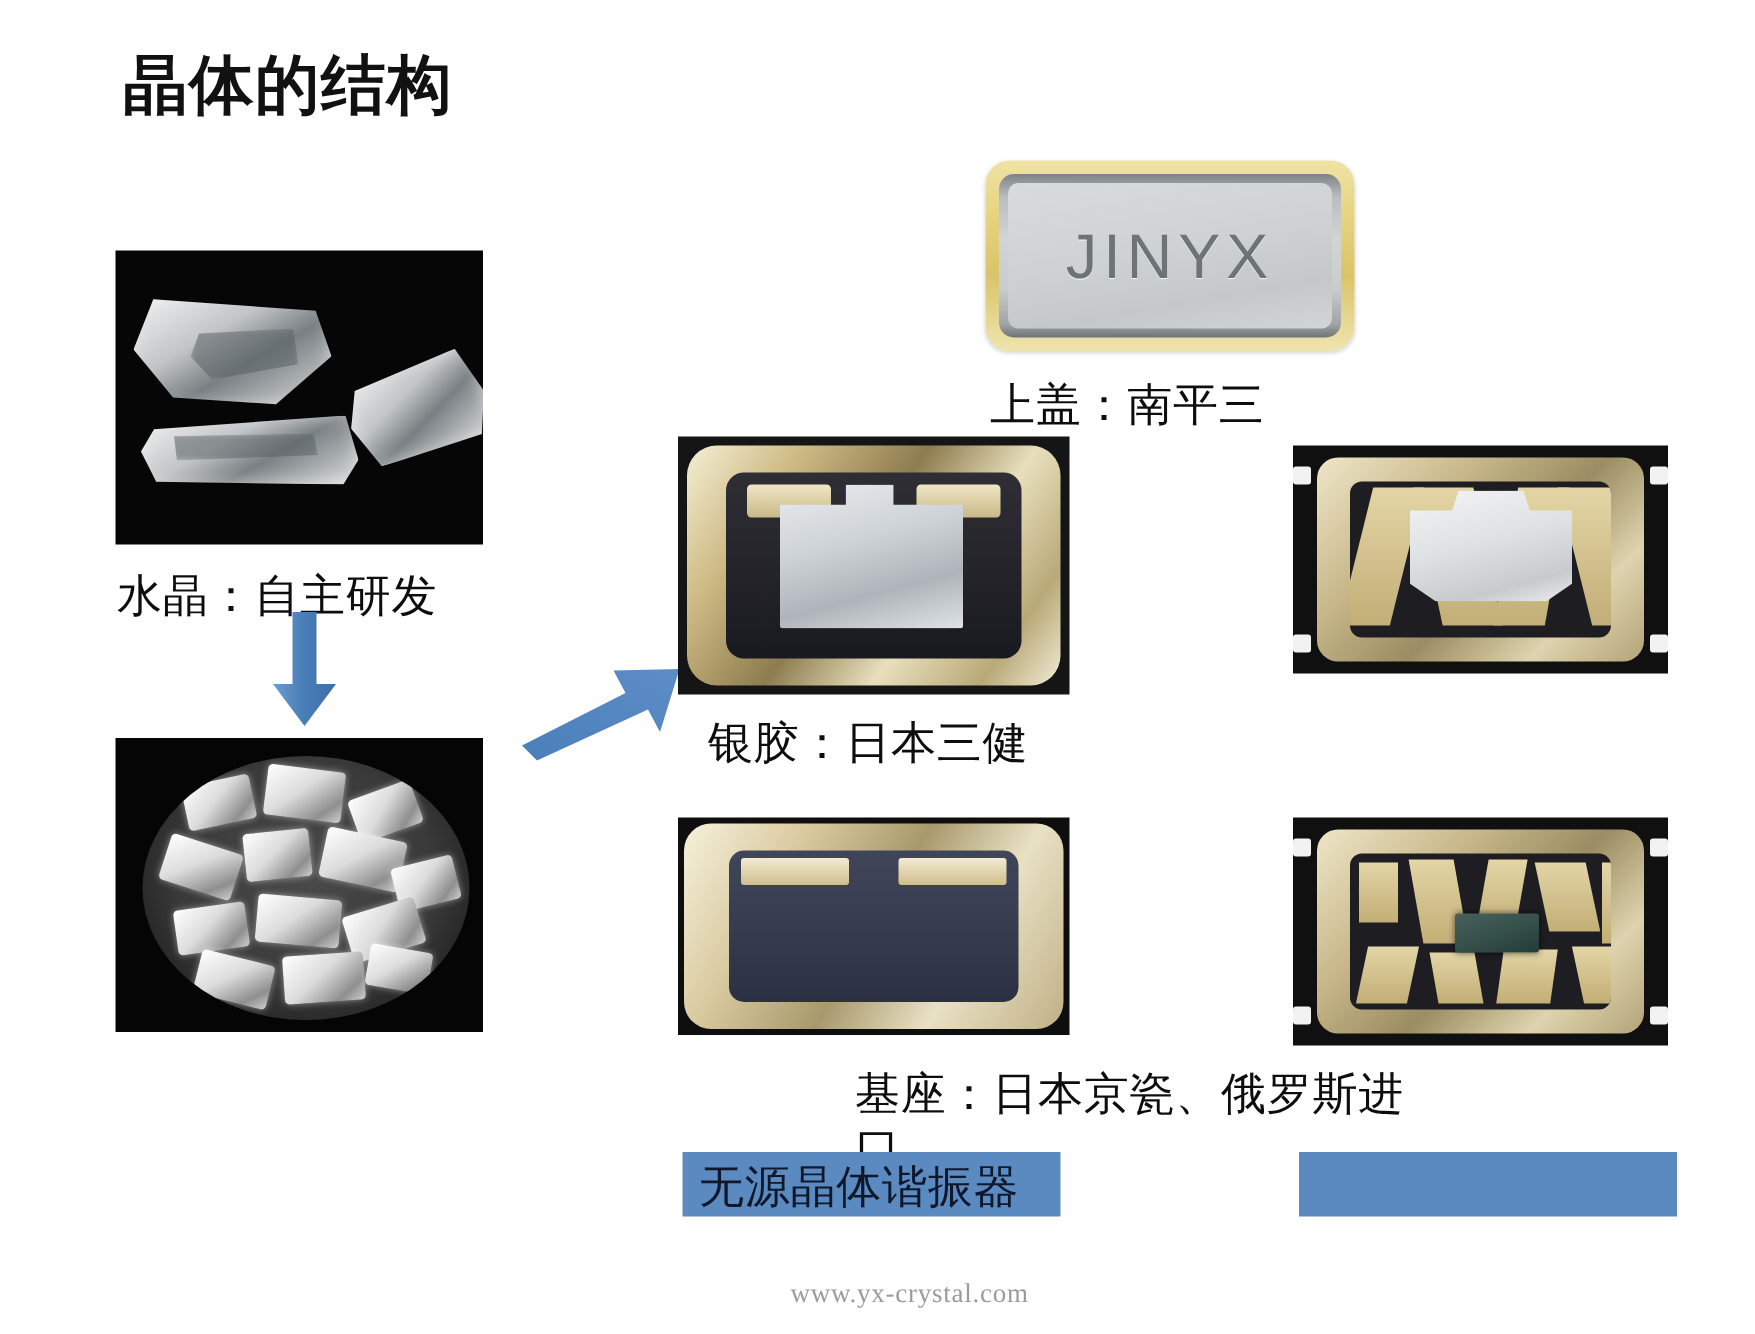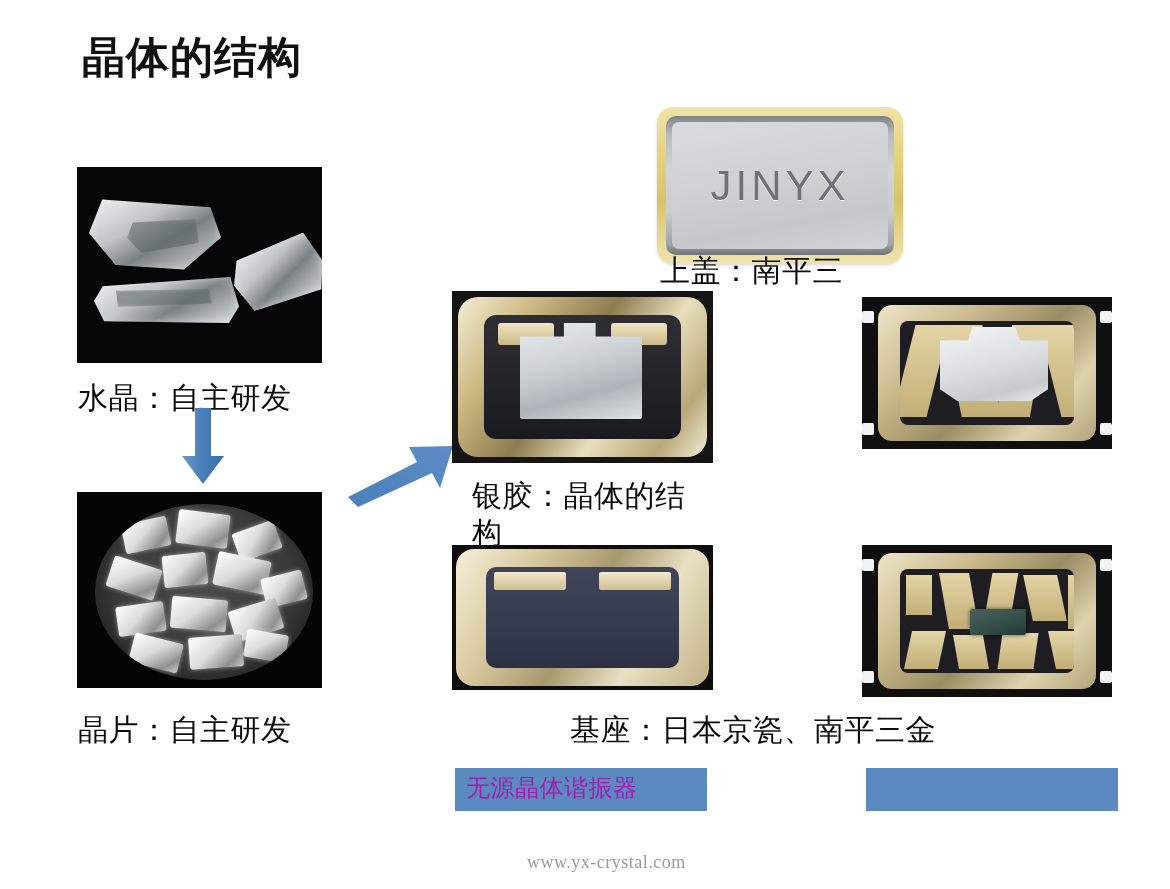--- a/index.html
+++ b/index.html
@@ -225,22 +225,22 @@
   }
 
   
   .banner {
     position: absolute;
     background: #5b8ac0;
     height: 43px;
   }
   .banner-label {
     position: absolute;
-    font-size: 24px;
-    color: #a21caf;
+    font-size: 30px;
+    color: #0f172a;
     line-height: 1.24;
     letter-spacing: 0.5px;
   }
 
   
   .watermark {
     position: absolute;
     font-family: "Liberation Serif", "DejaVu Serif", serif;
     font-size: 18px;
     color: #9b9b9b;
@@ -288,35 +288,34 @@
       <div class="blank" style="left:168px; top:70px; width:42px; height:30px; transform:rotate(-14deg);"></div>
       <div class="blank" style="left:22px;  top:100px; width:48px; height:30px; transform:rotate(-8deg);"></div>
       <div class="blank" style="left:76px;  top:94px;  width:56px; height:32px; transform:rotate(5deg);"></div>
       <div class="blank" style="left:136px; top:100px; width:50px; height:32px; transform:rotate(-17deg);"></div>
       <div class="blank" style="left:36px;  top:134px; width:50px; height:30px; transform:rotate(14deg);"></div>
       <div class="blank" style="left:94px;  top:132px; width:54px; height:32px; transform:rotate(-4deg);"></div>
       <div class="blank" style="left:150px; top:128px; width:42px; height:28px; transform:rotate(10deg);"></div>
     </div>
   </div>
 
-  <div class="caption" style="left:78px; top:712px; width:250px;">晶片：自主研发</div>
 
   <div class="arrow-diag" style="left:345px; top:440px; width:115px; height:68px;">
     <svg width="115" height="68" viewBox="0 0 115 68">
       <defs>
         <linearGradient id="adg" x1="0" y1="1" x2="1" y2="0">
           <stop offset="0%" stop-color="#4a7fba"></stop>
           <stop offset="100%" stop-color="#5d8dc6"></stop>
         </linearGradient>
       </defs>
       <polygon points="3,57 72,22 64,7 108,6 95,48 87,33 13,67" fill="url(#adg)"></polygon>
     </svg>
   </div>
 
-  <div class="lid-outer" style="left:657px; top:107px; width:246px; height:157px;">
+  <div class="lid-outer" style="left:657px; top:107px; width:246px; height:127px;">
     <div class="lid-inner">
       <div class="lid-face">
         <span class="lid-text">JINYX</span>
       </div>
     </div>
   </div>
 
   <div class="caption" style="left:660px; top:253px; width:200px;">上盖：南平三金</div>
 
   <div class="pkg" style="left:452px; top:291px; width:261px; height:172px;">
@@ -324,33 +323,33 @@
     <div class="pkg-cavity">
       <div class="pkg-pad" style="left:14px; top:8px; width:56px; height:22px; border-radius:3px;
            background:linear-gradient(180deg,#efe6c4,#c9b887);"></div>
       <div class="pkg-pad" style="right:14px; top:8px; width:56px; height:22px; border-radius:3px;
            background:linear-gradient(180deg,#efe6c4,#c9b887);"></div>
       <div class="blank-mount" style="left:36px; top:8px; width:122px; height:96px;
            clip-path:polygon(0% 14%,36% 14%,36% 0%,62% 0%,62% 14%,100% 14%,100% 100%,0% 100%);"></div>
     </div>
   </div>
 
-  <div class="caption" style="left:472px; top:478px; width:230px;">银胶：晶体的结构</div>
+  <div class="caption" style="left:472px; top:478px; width:230px;">银胶：日本三健</div>
 
   <div class="pkg" style="left:452px; top:545px; width:261px; height:145px; background:#0e0e0e;">
     <div class="base-body"></div>
     <div class="base-well">
       <div class="pkg-pad" style="left:8px; top:5px; width:72px; height:18px; border-radius:2px;
            background:linear-gradient(180deg,#f3ead0,#cfbd8d);"></div>
       <div class="pkg-pad" style="right:8px; top:5px; width:72px; height:18px; border-radius:2px;
            background:linear-gradient(180deg,#f3ead0,#cfbd8d);"></div>
     </div>
   </div>
 
-  <div class="caption" style="left:570px; top:712px; width:380px;">基座：日本京瓷、南平三金</div>
+  <div class="caption" style="left:570px; top:712px; width:380px;">基座：日本京瓷、俄罗斯进口</div>
 
   <div class="ic-frame" style="left:862px; top:297px; width:250px; height:152px;">
     <div class="ic-ceramic">
       <div class="ic-cav">
         <div class="trace" style="left:4px;  top:4px;  width:34px; height:92px; transform:skewX(-14deg);"></div>
         <div class="trace" style="left:52px; top:4px;  width:40px; height:92px; transform:skewX(12deg);"></div>
         <div class="trace" style="left:104px;top:4px;  width:34px; height:92px; transform:skewX(-10deg);"></div>
         <div class="trace" style="left:150px;top:4px;  width:38px; height:92px; transform:skewX(14deg);"></div>
         <div class="lid-plate" style="left:40px; top:6px; width:108px; height:74px;
              clip-path:polygon(0% 18%,26% 18%,30% 0%,70% 0%,74% 18%,100% 18%,100% 84%,84% 100%,16% 100%,0% 84%);"></div>

